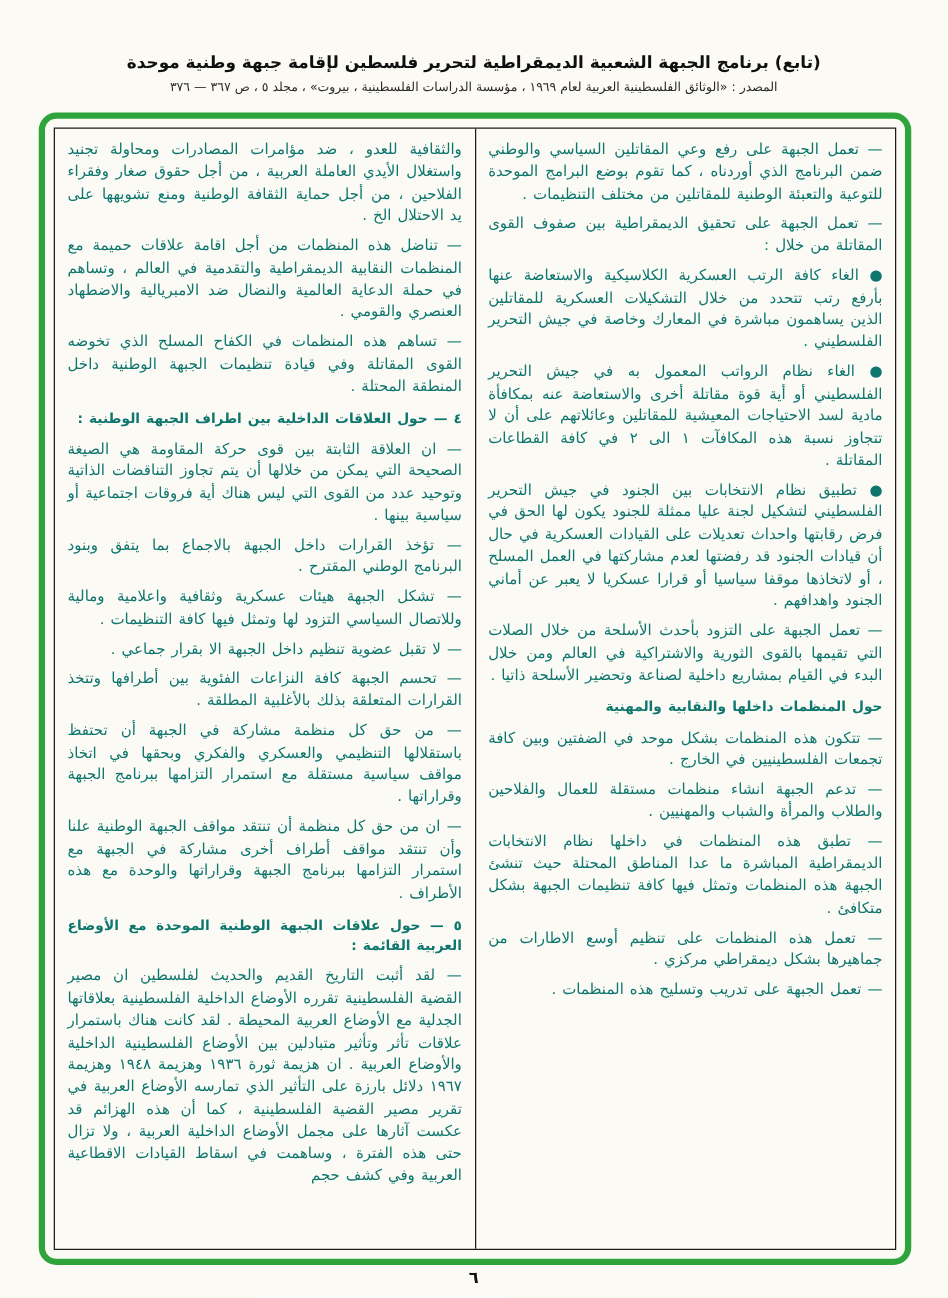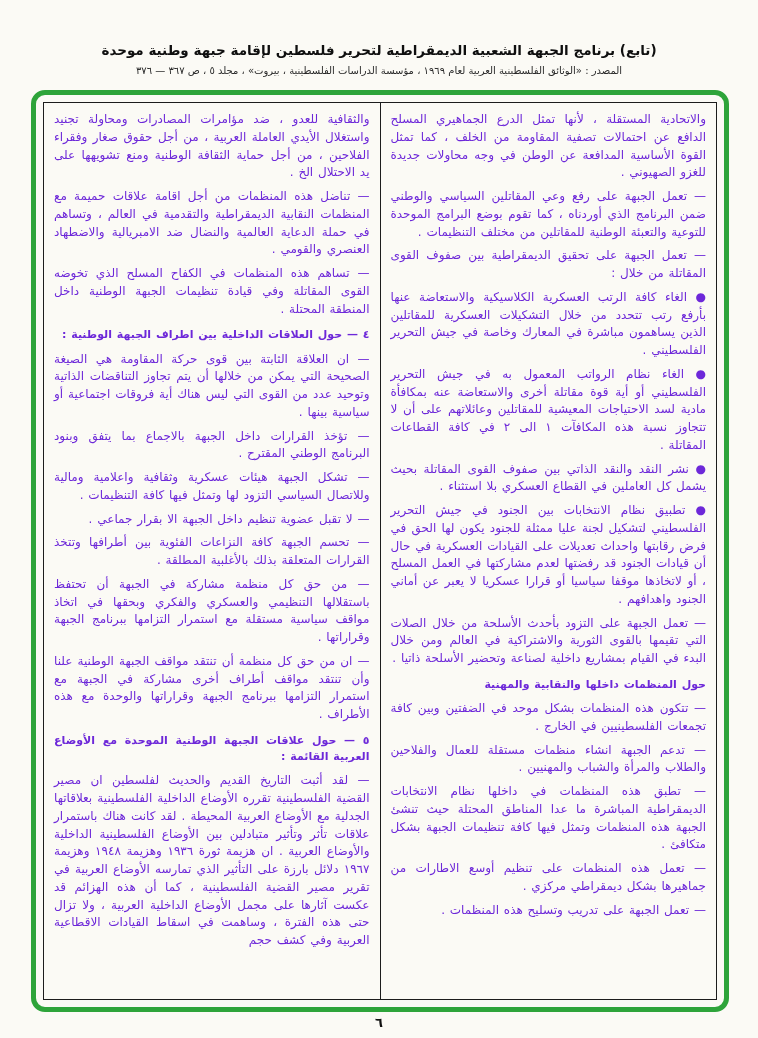--- a/index.html
+++ b/index.html
@@ -59,21 +59,21 @@
     overflow: hidden;
     text-align: justify;
   }
   .col-right {
     border-left: 1px solid #1c1c1c;
   }
   .para {
     margin: 0 0 6px 0;
     font-size: 12px;
     line-height: 1.48;
-    color: #6d28d9;
+    color: #0f766e;
     word-spacing: 1px;
   }
   .para.plain { text-indent: 0; }
   .para.dash { }
   .para.bullet { }
   .para.heading {
     font-weight: bold;
     font-size: 11px;
     margin: 9px 0 7px 0;
   }
@@ -94,26 +94,24 @@
 <div class="page">
 
   <div class="header">
     <div class="doc-title">(تابع) برنامج الجبهة الشعبية الديمقراطية لتحرير فلسطين لإقامة جبهة وطنية موحدة</div>
     <div class="doc-source">المصدر : «الوثائق الفلسطينية العربية لعام ١٩٦٩ ، مؤسسة الدراسات الفلسطينية ، بيروت» ، مجلد ٥ ، ص ٣٦٧ — ٣٧٦</div>
   </div>
 
   <div class="green-frame" style="border-color: rgb(46, 164, 58);">
     <div class="columns">
       <div class="col col-right">
-          <p class="para plain">والاتحادية المستقلة ، لأنها تمثل الدرع الجماهيري المسلح الدافع عن احتمالات تصفية المقاومة من الخلف ، كما تمثل القوة الأساسية المدافعة عن الوطن في وجه محاولات جديدة للغزو الصهيوني .</p>
           <p class="para dash">— تعمل الجبهة على رفع وعي المقاتلين السياسي والوطني ضمن البرنامج الذي أوردناه ، كما تقوم بوضع البرامج الموحدة للتوعية والتعبئة الوطنية للمقاتلين من مختلف التنظيمات .</p>
           <p class="para dash">— تعمل الجبهة على تحقيق الديمقراطية بين صفوف القوى المقاتلة من خلال :</p>
           <p class="para bullet">● الغاء كافة الرتب العسكرية الكلاسيكية والاستعاضة عنها بأرفع رتب تتحدد من خلال التشكيلات العسكرية للمقاتلين الذين يساهمون مباشرة في المعارك وخاصة في جيش التحرير الفلسطيني .</p>
           <p class="para bullet">● الغاء نظام الرواتب المعمول به في جيش التحرير الفلسطيني أو أية قوة مقاتلة أخرى والاستعاضة عنه بمكافأة مادية لسد الاحتياجات المعيشية للمقاتلين وعائلاتهم على أن لا تتجاوز نسبة هذه المكافآت ١ الى ٢ في كافة القطاعات المقاتلة .</p>
-          <p class="para bullet">● نشر النقد والنقد الذاتي بين صفوف القوى المقاتلة بحيث يشمل كل العاملين في القطاع العسكري بلا استثناء .</p>
           <p class="para bullet">● تطبيق نظام الانتخابات بين الجنود في جيش التحرير الفلسطيني لتشكيل لجنة عليا ممثلة للجنود يكون لها الحق في فرض رقابتها واحداث تعديلات على القيادات العسكرية في حال أن قيادات الجنود قد رفضتها لعدم مشاركتها في العمل المسلح ، أو لاتخاذها موقفا سياسيا أو قرارا عسكريا لا يعبر عن أماني الجنود واهدافهم .</p>
           <p class="para dash">— تعمل الجبهة على التزود بأحدث الأسلحة من خلال الصلات التي تقيمها بالقوى الثورية والاشتراكية في العالم ومن خلال البدء في القيام بمشاريع داخلية لصناعة وتحضير الأسلحة ذاتيا .</p>
           <p class="para heading">حول المنظمات داخلها والنقابية والمهنية</p>
           <p class="para dash">— تتكون هذه المنظمات بشكل موحد في الضفتين وبين كافة تجمعات الفلسطينيين في الخارج .</p>
           <p class="para dash">— تدعم الجبهة انشاء منظمات مستقلة للعمال والفلاحين والطلاب والمرأة والشباب والمهنيين .</p>
           <p class="para dash">— تطبق هذه المنظمات في داخلها نظام الانتخابات الديمقراطية المباشرة ما عدا المناطق المحتلة حيث تنشئ الجبهة هذه المنظمات وتمثل فيها كافة تنظيمات الجبهة بشكل متكافئ .</p>
           <p class="para dash">— تعمل هذه المنظمات على تنظيم أوسع الاطارات من جماهيرها بشكل ديمقراطي مركزي .</p>
           <p class="para dash">— تعمل الجبهة على تدريب وتسليح هذه المنظمات .</p>
         </div>
       <div class="col col-left">

